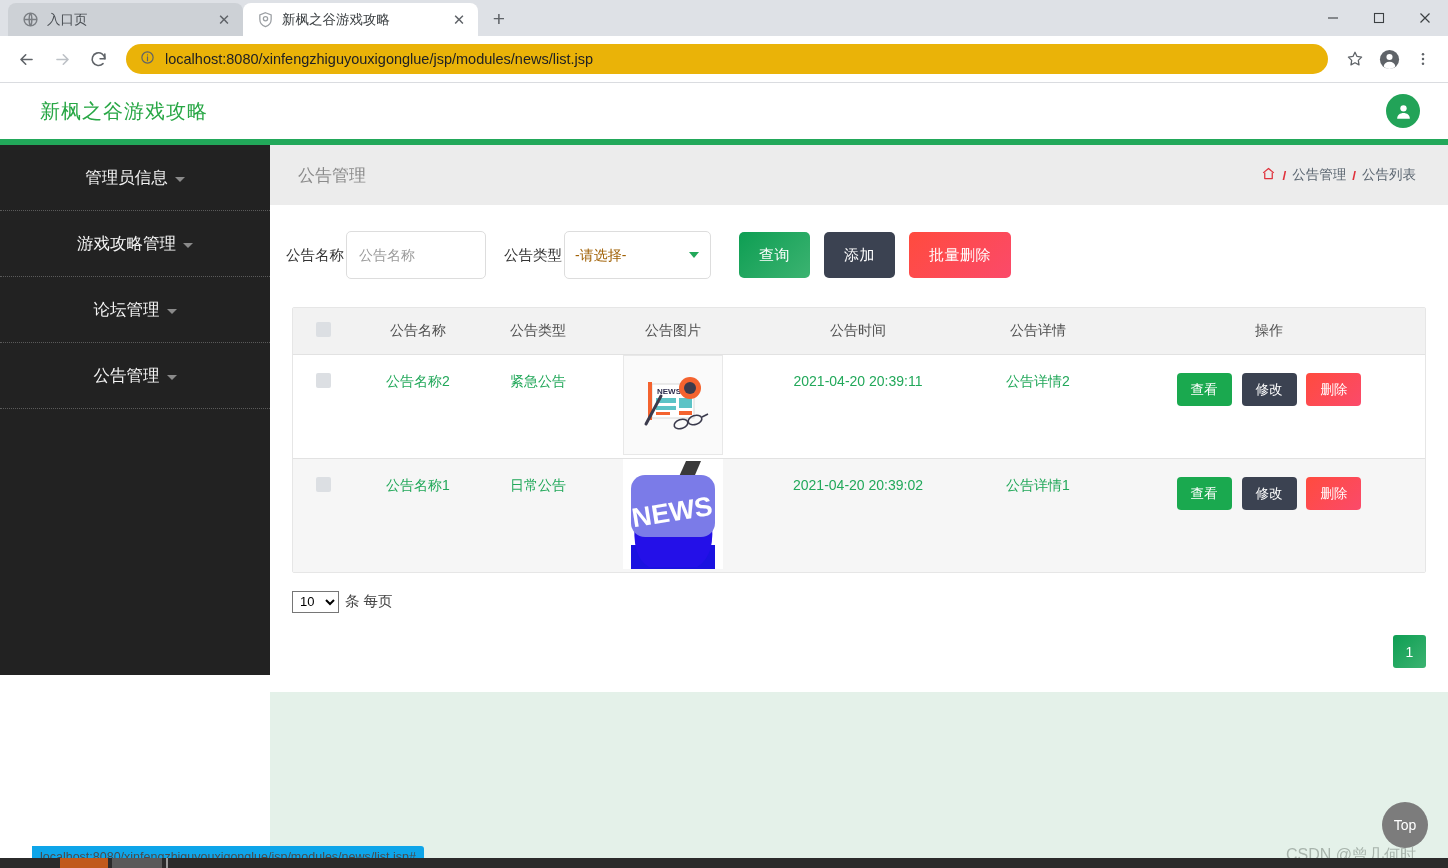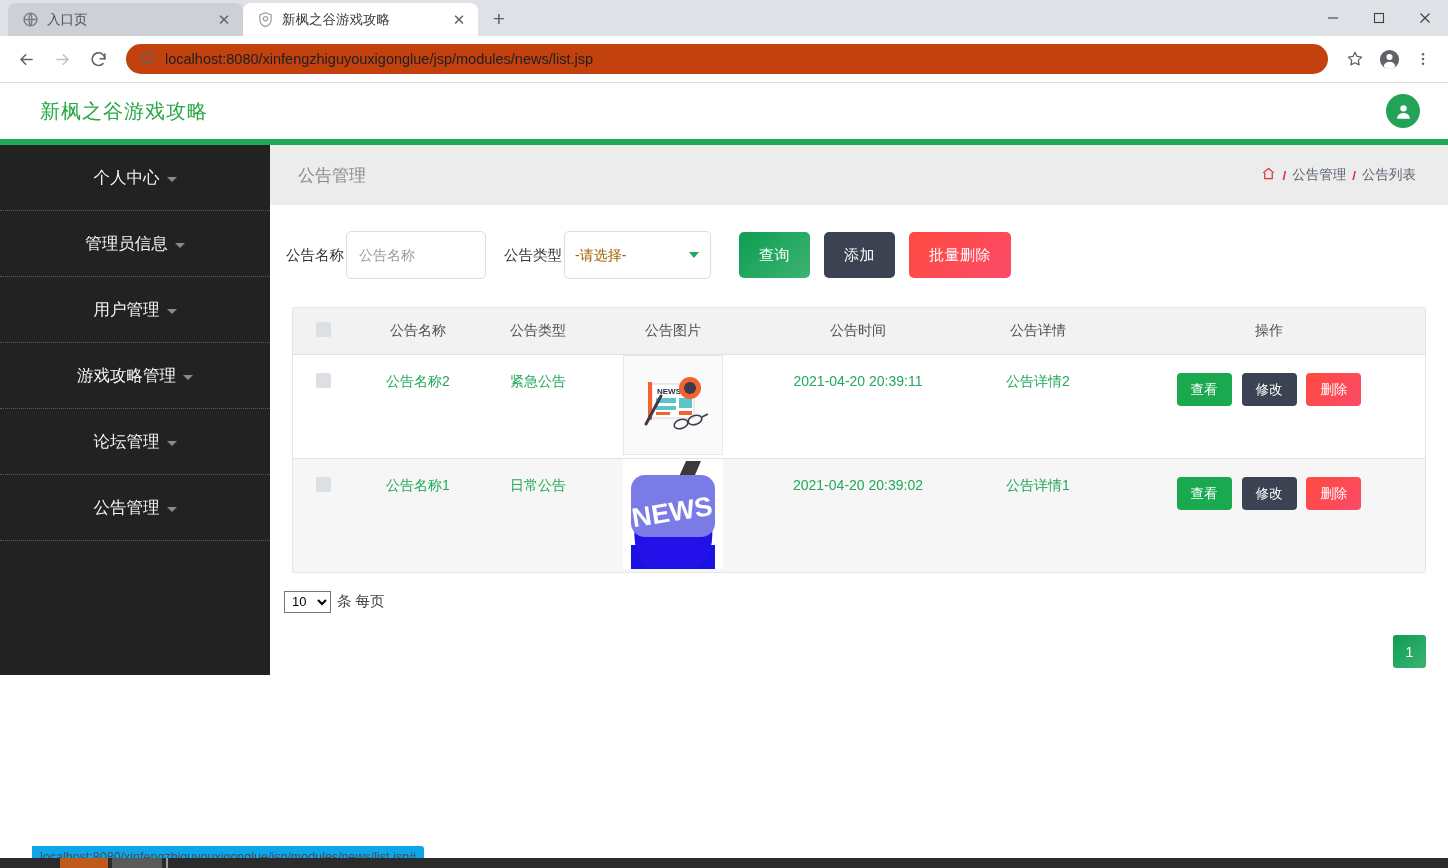--- a/index.html
+++ b/index.html
@@ -50,21 +50,21 @@
   .browser-toolbar {
     height: 47px; background: #fff; display: flex; align-items: center;
     padding: 0 10px; gap: 4px; border-bottom: 1px solid #dadce0;
   }
   .nav-btn {
     width: 32px; height: 32px; display: flex; align-items: center;
     justify-content: center; border-radius: 50%; color: #5f6368;
   }
   .nav-btn.disabled { color: #bdc1c6; }
   .omnibox {
-    flex: 1 1 auto; height: 30px; background: #c2410c; border-radius: 16px;
+    flex: 1 1 auto; height: 30px; background: #eab308; border-radius: 16px;
     display: flex; align-items: center; gap: 10px; padding: 0 14px;
     margin: 0 8px; font-size: 14.5px; color: #202124;
   }
   .omni-url { white-space: nowrap; overflow: hidden; text-overflow: ellipsis; }
   .tool-icon {
     width: 30px; height: 30px; display: flex; align-items: center;
     justify-content: center; color: #5f6368; flex: 0 0 auto;
   }
 
   
@@ -184,21 +184,21 @@
     padding: 0 14px; border-radius: 4px; color: #fff; font-size: 13.5px;
     margin: 0 3px;
   }
   .op-view { background: #1aa94f; }
   .op-edit { background: #3b4251; }
   .op-del { background: linear-gradient(135deg,#ff4b3e,#fb4a6a); }
 
   
   .pager-row {
     display: flex; align-items: center; gap: 6px;
-    padding: 18px 0 0 14px; font-size: 14px; color: #333;
+    padding: 18px 0 0 22px; font-size: 14px; color: #333;
   }
   .per-page-select {
     height: 22px; font-size: 13px; font-family: inherit;
     border: 1px solid #767676; background: #fff; padding-left: 3px;
   }
   .per-page-label { color: #444; font-size: 14.5px; }
   .page-num {
     position: absolute; right: 22px; top: 490px;
     width: 33px; height: 33px; border-radius: 3px;
     background: linear-gradient(135deg,#0e9e53,#3cb371);
@@ -345,29 +345,21 @@
         </svg>
     </div>
   </div>
 
   <div class="green-bar"></div>
 
   <div class="body-wrap">
 
     <nav class="sidebar">
       <div class="menu-item">
-        <span>个人中心</span>
-        <i class="caret"></i>
-      </div>
-      <div class="menu-item">
         <span>管理员信息</span>
-        <i class="caret"></i>
-      </div>
-      <div class="menu-item">
-        <span>用户管理</span>
         <i class="caret"></i>
       </div>
       <div class="menu-item">
         <span>游戏攻略管理</span>
         <i class="caret"></i>
       </div>
       <div class="menu-item">
         <span>论坛管理</span>
         <i class="caret"></i>
       </div>
@@ -513,20 +505,24 @@
           <option>10</option>
           <option>20</option>
           <option>50</option>
           <option>100</option>
         </select>
         <span class="per-page-label">条 每页</span>
       </div>
 
       <div class="page-num">1</div>
 
+      <div class="content-footer">
+        <div class="top-btn">Top</div>
+        <div class="watermark">CSDN @曾几何时…</div>
+      </div>
 
     </section>
   </div>
 
   <div class="statusbar">localhost:8080/xinfengzhiguyouxigonglue/jsp/modules/news/list.jsp#</div>
 
   <div class="taskbar-strip">
     <i style="left:60px;width:48px;background:#c05a1c"></i>
     <i style="left:112px;width:50px;background:#5a5a5a"></i>
     <i style="left:166px;width:2px;background:#9a9a9a"></i>

